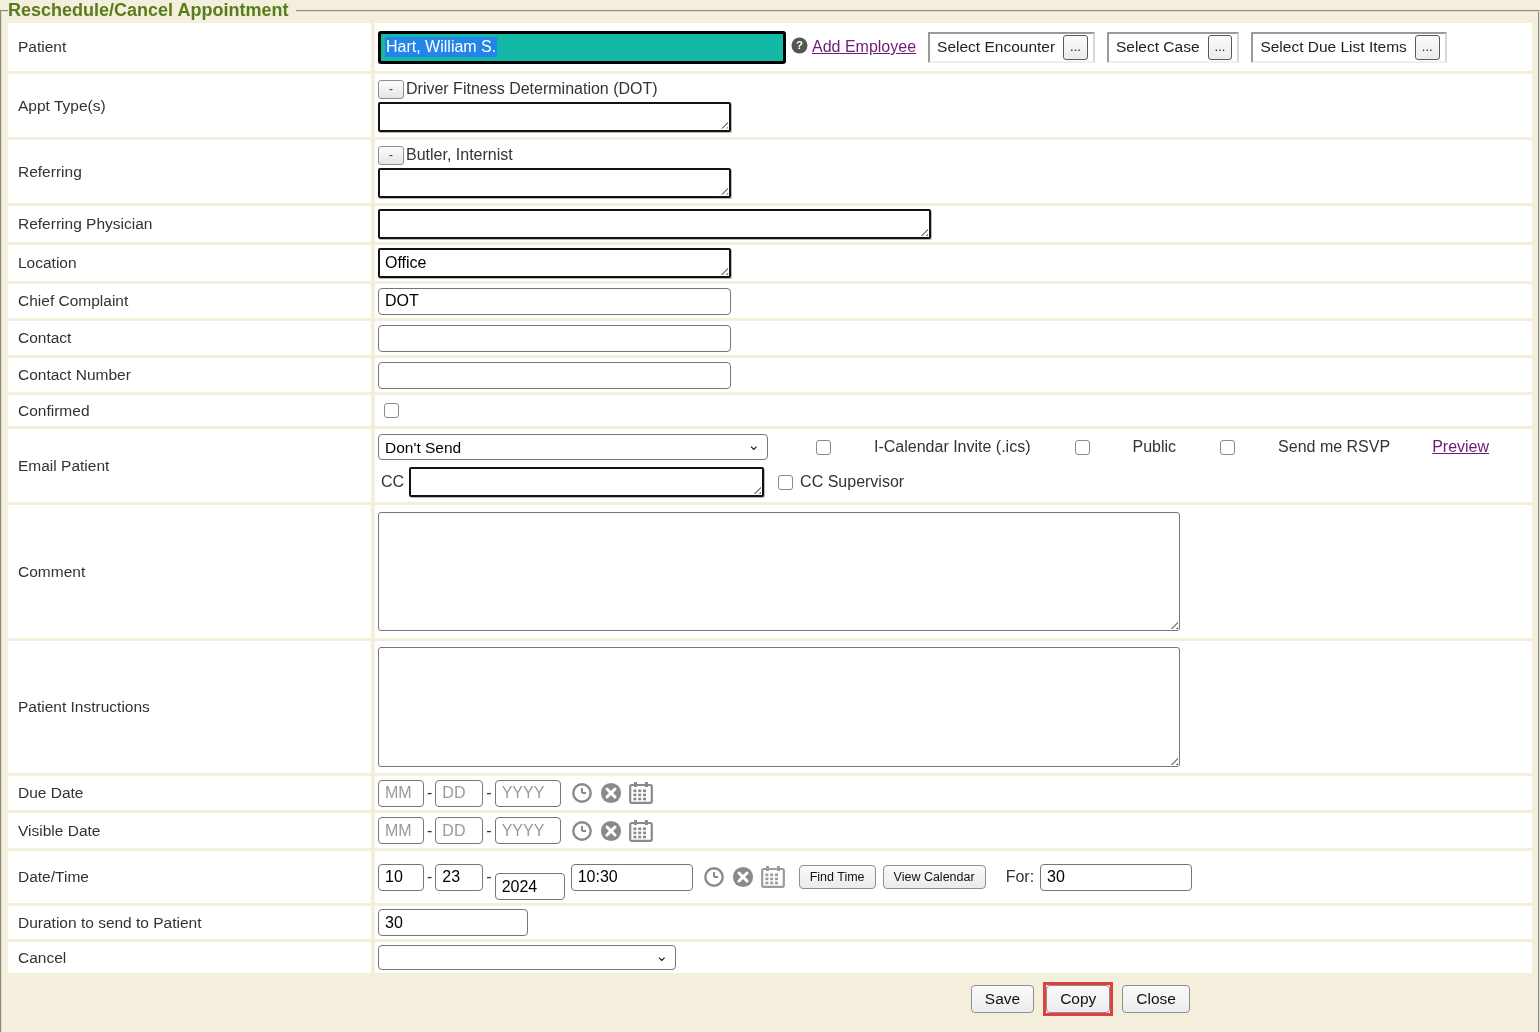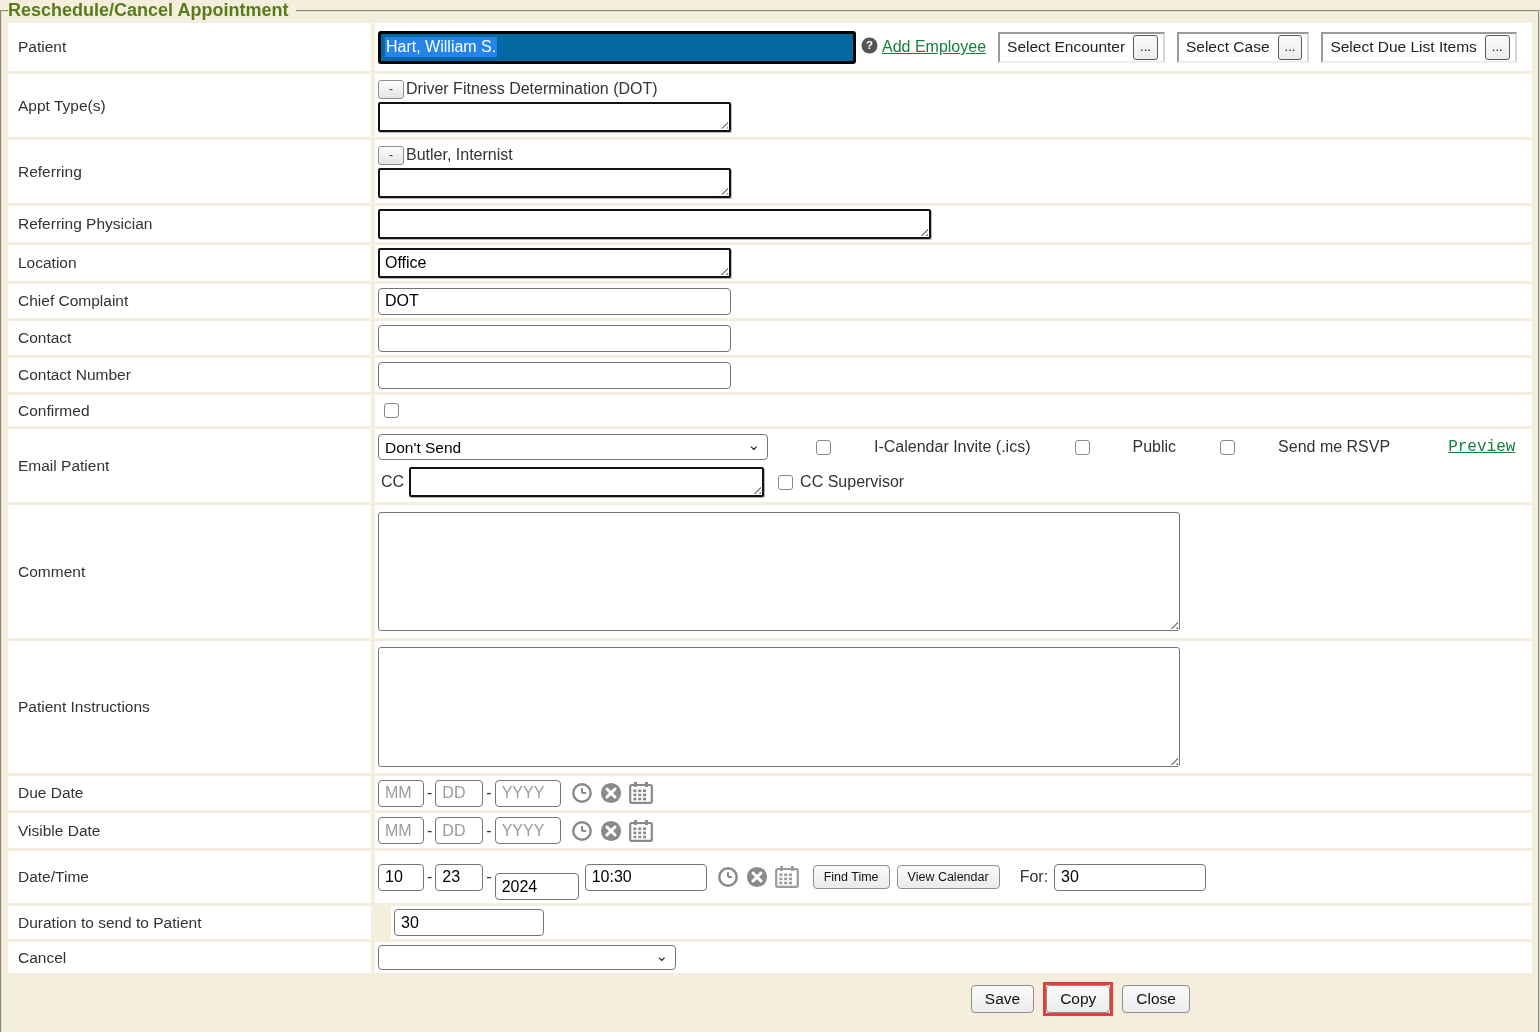--- a/index.html
+++ b/index.html
@@ -26,30 +26,30 @@
     font-size:15.5px; color:#333;
   }
   .cell-value {
     flex:1; background:#fff; display:flex; align-items:center;
     padding:3px 4px 3px 3px; font-size:15.5px; min-width:0;
   }
   .cell-value.col { flex-direction:column; align-items:flex-start; justify-content:center; }
 
   
   .patient-box {
-    width:478px; height:33px; border:3px solid #000; border-radius:3px;
-    background:#0369a1; display:flex; align-items:center; padding:0 4px;
+    width:408px; height:33px; border:3px solid #000; border-radius:3px;
+    background:#14b8a6; display:flex; align-items:center; padding:0 4px;
     font-size:16px; overflow:hidden;
   }
   .patient-box .sel { background:#2484e8; color:#fff; padding:1px 1px; white-space:nowrap; }
 
   
   .help-icon { margin:0 4px 0 5px; flex-shrink:0; cursor:pointer; }
 
-  a.plain-link { color:#15803d; text-decoration:underline; font-size:16px; white-space:nowrap; cursor:pointer; }
+  a.plain-link { color:#701a75; text-decoration:underline; font-size:16px; white-space:nowrap; cursor:pointer; }
 
   .select-group {
     display:flex; align-items:center; gap:8px; background:#fff;
     border:2px solid; border-color:#9a9a9a #d6d6d6 #eeeeee #9a9a9a;
     padding:2px 5px 2px 7px; margin-left:12px; height:31px;
     font-size:15.5px; color:#222; white-space:nowrap;
   }
   .dots-btn {
     font-family:"Liberation Sans",sans-serif; font-size:13px; line-height:1;
     background:linear-gradient(#fbfbfb,#ececec); border:1px solid #5a5a5a;
@@ -248,21 +248,21 @@
           <select class="native" style="width:390px;">
             <option>Don't Send</option>
           </select>
         </span>
         <input type="checkbox" class="cb" style="margin-left: 12px;">
         <span class="chk-lbl">I-Calendar Invite (.ics)</span>
         <input type="checkbox" class="cb gap8" style="">
         <span class="chk-lbl">Public</span>
         <input type="checkbox" class="cb gap8" style="">
         <span class="chk-lbl">Send me RSVP</span>
-        <a class="plain-link" style="margin-left:22px;font-family:Liberation Mono, monospace;">Preview</a>
+        <a class="plain-link" style="margin-left:6px;">Preview</a>
       </div>
       <div style="display:flex;align-items:center;margin-top:7px;">
         <span class="inline-lbl" style="margin:0 5px 0 3px;">CC</span>
         <div class="black-box" style="width:355px;">
           <span></span>
             <span class="grip"></span>
         </div>
         <input type="checkbox" class="cb gap14" style="">
         <span class="chk-lbl">CC Supervisor</span>
       </div>
@@ -374,21 +374,21 @@
     </div>
   </div>
 
   <div class="row" style="min-height:37px;">
     <div class="cell-label">Date/Time</div>
     <div class="cell-value">
       <input class="thin-input" style="width: 46px;" value="10">
       <span class="date-sep">-</span>
       <input class="thin-input" style="width: 48px;" value="23">
       <span class="date-sep">-</span>
-      <input class="thin-input" style="width: 84px; margin-top: 19px;" value="2024">
+      <input class="thin-input" style="width: 70px; margin-top: 19px;" value="2024">
       <input class="thin-input" style="width: 122px; margin-left: 6px;" value="10:30">
       <span class="icon-btn" style="margin-left:10px;">
         <svg width="22" height="22" viewBox="0 0 24 24">
             <circle cx="12" cy="12" r="9.5" fill="none" stroke="#8a8a8a" stroke-width="2.6"></circle>
             <line x1="12" y1="12" x2="12" y2="6.6" stroke="#8a8a8a" stroke-width="2.2"></line>
             <line x1="12" y1="12" x2="16.4" y2="12" stroke="#8a8a8a" stroke-width="2.2"></line>
           </svg>
       </span>
       <span class="icon-btn" style="margin-left:7px;">
         <svg width="22" height="22" viewBox="0 0 24 24">
@@ -415,21 +415,21 @@
             </g>
           </svg>
       </span>
       <button class="small-btn" style="margin-left:14px;">Find Time</button>
       <button class="small-btn" style="margin-left:7px;">View Calendar</button>
       <span class="inline-lbl" style="margin-left:20px;margin-right:6px;">For:</span>
       <input class="thin-input" style="width: 152px;" value="30">
     </div>
   </div>
 
-  <div class="row" style="min-height:33px;gap:16px;">
+  <div class="row" style="min-height:33px;">
     <div class="cell-label">Duration to send to Patient</div>
     <div class="cell-value">
       <input class="thin-input" style="width: 150px;" value="30">
     </div>
   </div>
 
   <div class="row" style="min-height:30px;">
     <div class="cell-label">Cancel</div>
     <div class="cell-value">
       <span class="sel-wrap">

